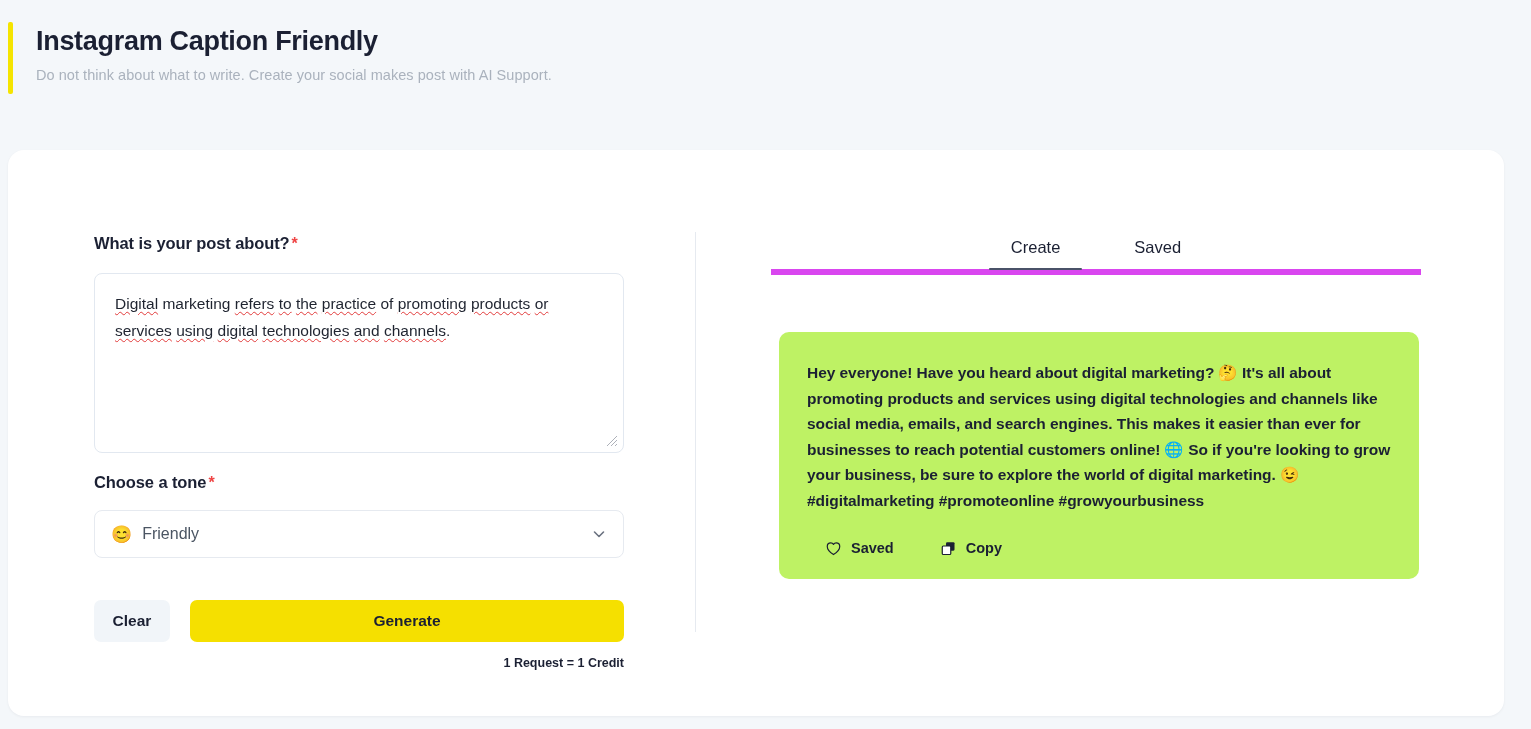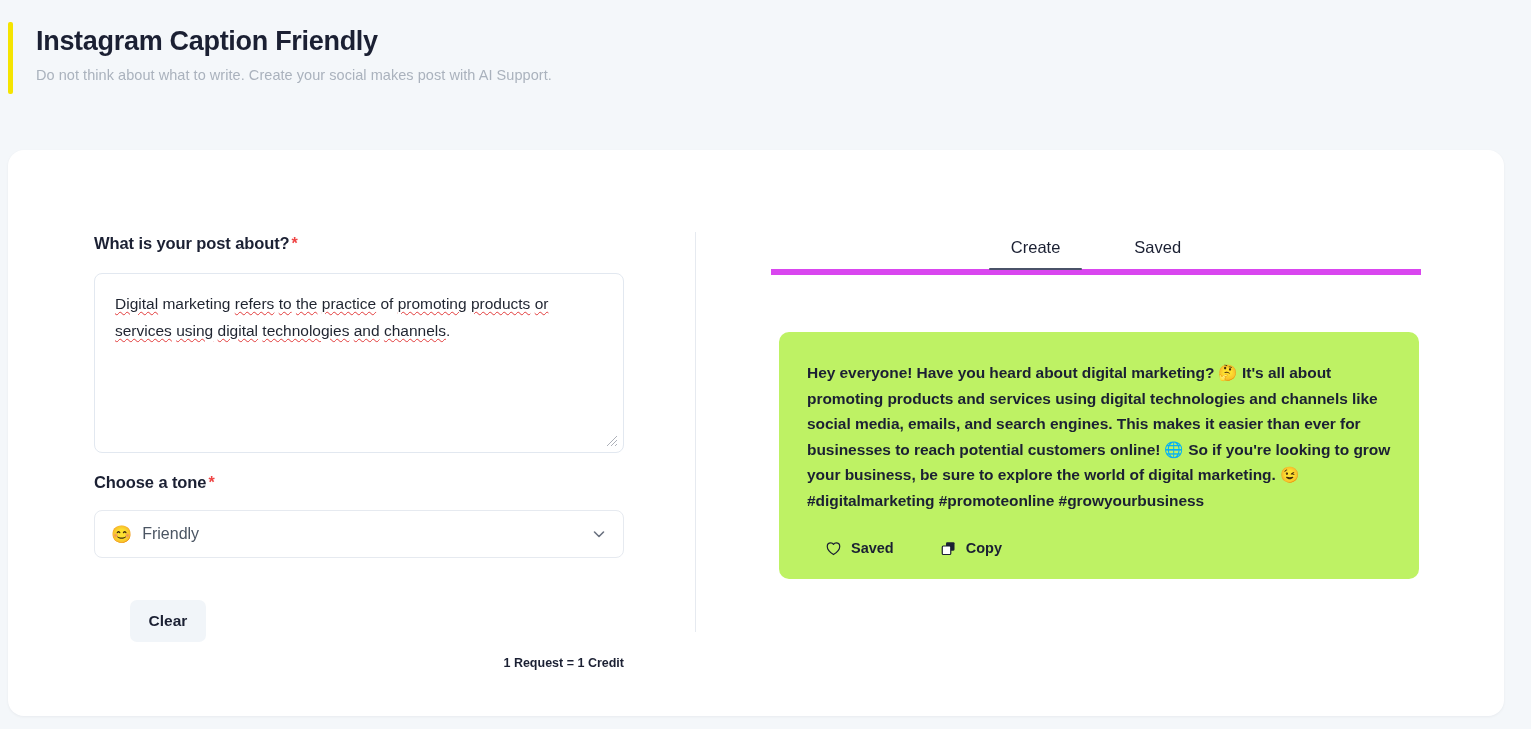--- a/index.html
+++ b/index.html
@@ -169,21 +169,20 @@
     transform: translateY(-50%);
     width: 16px; height: 16px;
     color: #6b7280;
   }
 
   .btn-row {
     display: flex;
     gap: 20px;
     margin-top: 42px;
     width: 530px;
-    margin-left: 36px;
   }
   .btn {
     border: none;
     border-radius: 7px;
     font-family: "Liberation Sans", sans-serif;
     font-weight: bold;
     cursor: pointer;
     height: 42px;
   }
   .btn-clear {
@@ -314,20 +313,21 @@
       <div class="tone-select">
         <span class="tone-emoji">😊</span>
         <span class="tone-value">Friendly</span>
         <svg class="chev" viewBox="0 0 16 16" fill="none">
           <path d="M3.5 6 L8 10.5 L12.5 6" stroke="#6b7280" stroke-width="1.6" stroke-linecap="round" stroke-linejoin="round"></path>
         </svg>
       </div>
 
       <div class="btn-row">
         <button class="btn btn-clear">Clear</button>
+        <button class="btn btn-generate">Generate</button>
       </div>
 
       <div class="credit-note">1 Request = 1 Credit</div>
     </div>
 
     <div class="output-panel">
 
       <div class="tabs">
         <button class="tab active">Create</button>
         <button class="tab">Saved</button>

